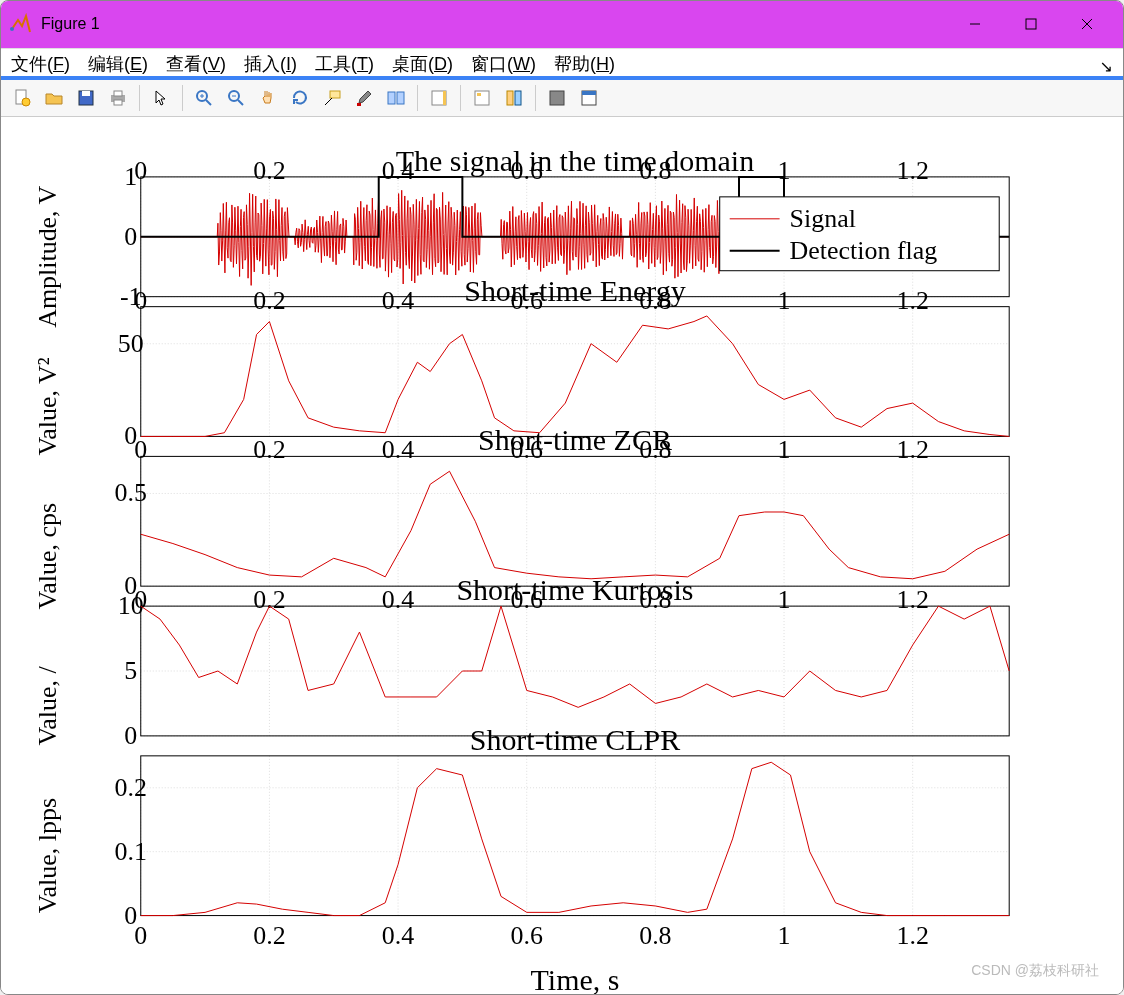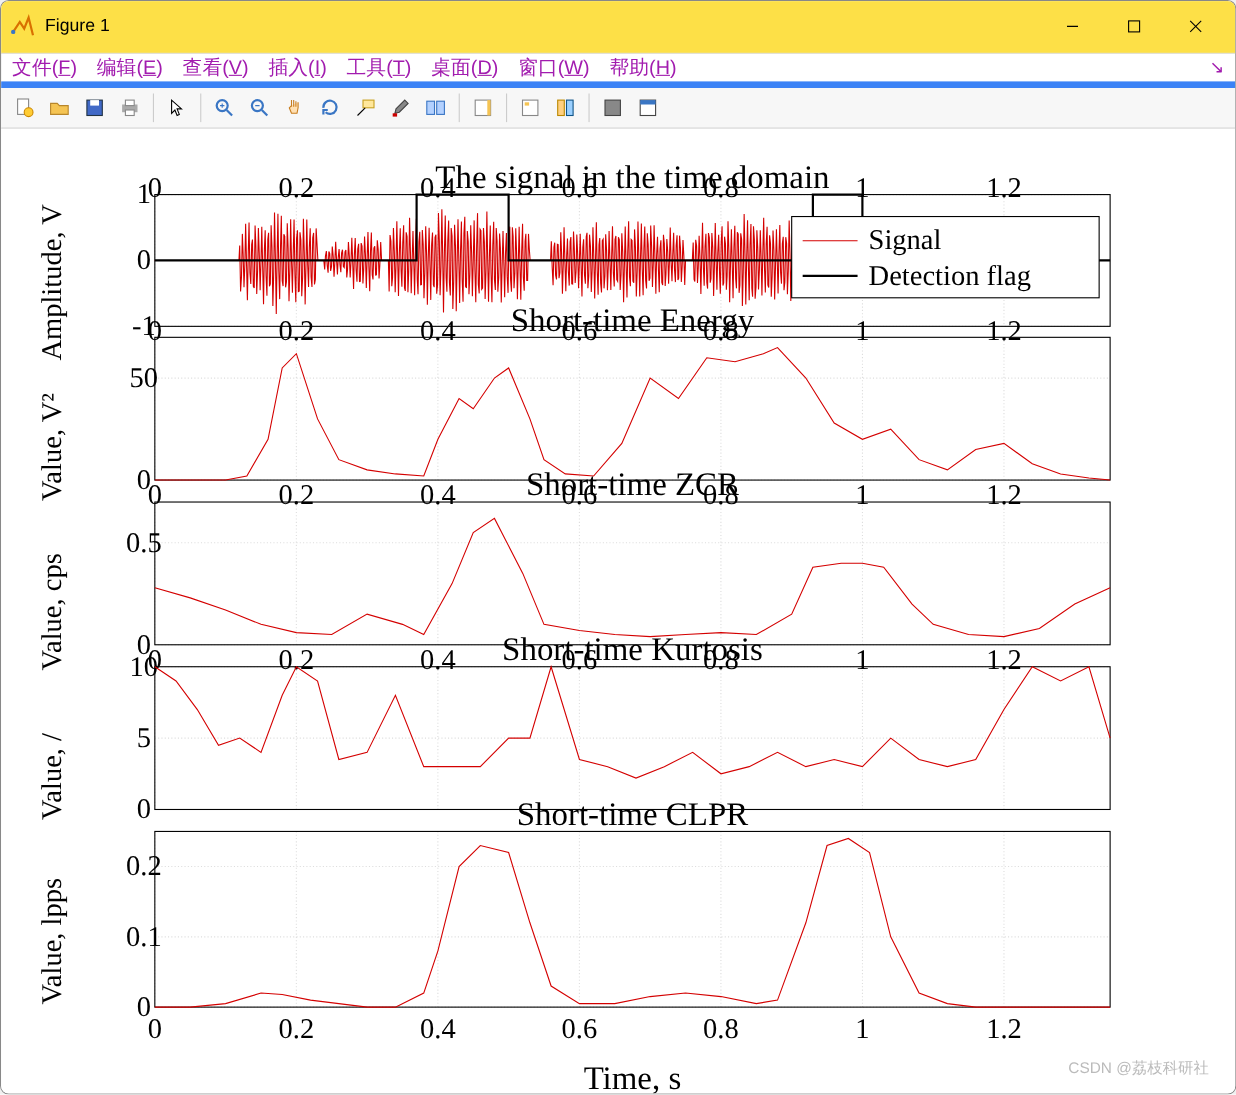--- a/index.html
+++ b/index.html
@@ -1,24 +1,24 @@
 <!DOCTYPE html>
 <html><head>
 <meta charset="utf-8">
 <style>
 *{box-sizing:border-box;margin:0;padding:0}
 body{font-family:"Microsoft YaHei","Segoe UI",sans-serif;background:#f0f0f0;width:1124px;height:995px;overflow:hidden}
 .window{width:1124px;height:995px;background:#fff;border:1px solid #888;border-radius:8px;overflow:hidden;display:flex;flex-direction:column}
-.titlebar{height:52px;background:#fde047;display:flex;align-items:center;padding:0 8px;border-bottom:1px solid #e0e0e0}
+.titlebar{height:52px;background:#d946ef;display:flex;align-items:center;padding:0 8px;border-bottom:1px solid #e0e0e0}
 .titlebar .app-icon{width:24px;height:24px;margin-right:8px}
 .titlebar .title{font-size:16px;color:#000;flex:1}
 .winbtns{display:flex;gap:0}
 .winbtn{width:56px;height:40px;display:flex;align-items:center;justify-content:center;font-size:14px;color:#000}
 .winbtn svg{width:14px;height:14px;stroke:#000;stroke-width:1;fill:none}
-.menubar{height:34px;display:flex;align-items:center;padding:0 10px;gap:18px;font-size:18px;color:#a21caf;border-bottom:6px solid #3b82f6}
+.menubar{height:34px;display:flex;align-items:flex-end;padding:0 10px;gap:18px;font-size:18px;color:#000000;border-bottom:4px solid #3b82f6}
 .menubar span u{text-decoration:underline}
 .menubar .spacer{flex:1}
 .dock-arrow{font-size:16px}
 .toolbar{height:40px;display:flex;align-items:center;padding:0 6px;gap:2px;border-bottom:1px solid #ccc;background:#f7f7f7}
 .toolbar .tbtn{width:30px;height:30px;display:flex;align-items:center;justify-content:center;border:1px solid transparent;border-radius:2px}
 .toolbar .sep{width:1px;height:26px;background:#ccc;margin:0 4px}
 .plot-area{flex:1;background:#fff;position:relative}
 #figure-svg{width:100%;height:100%;display:block}
 .axes-box{fill:none;stroke:#000;stroke-width:1}
 .grid line{stroke:#ddd;stroke-width:1;stroke-dasharray:1,2}

